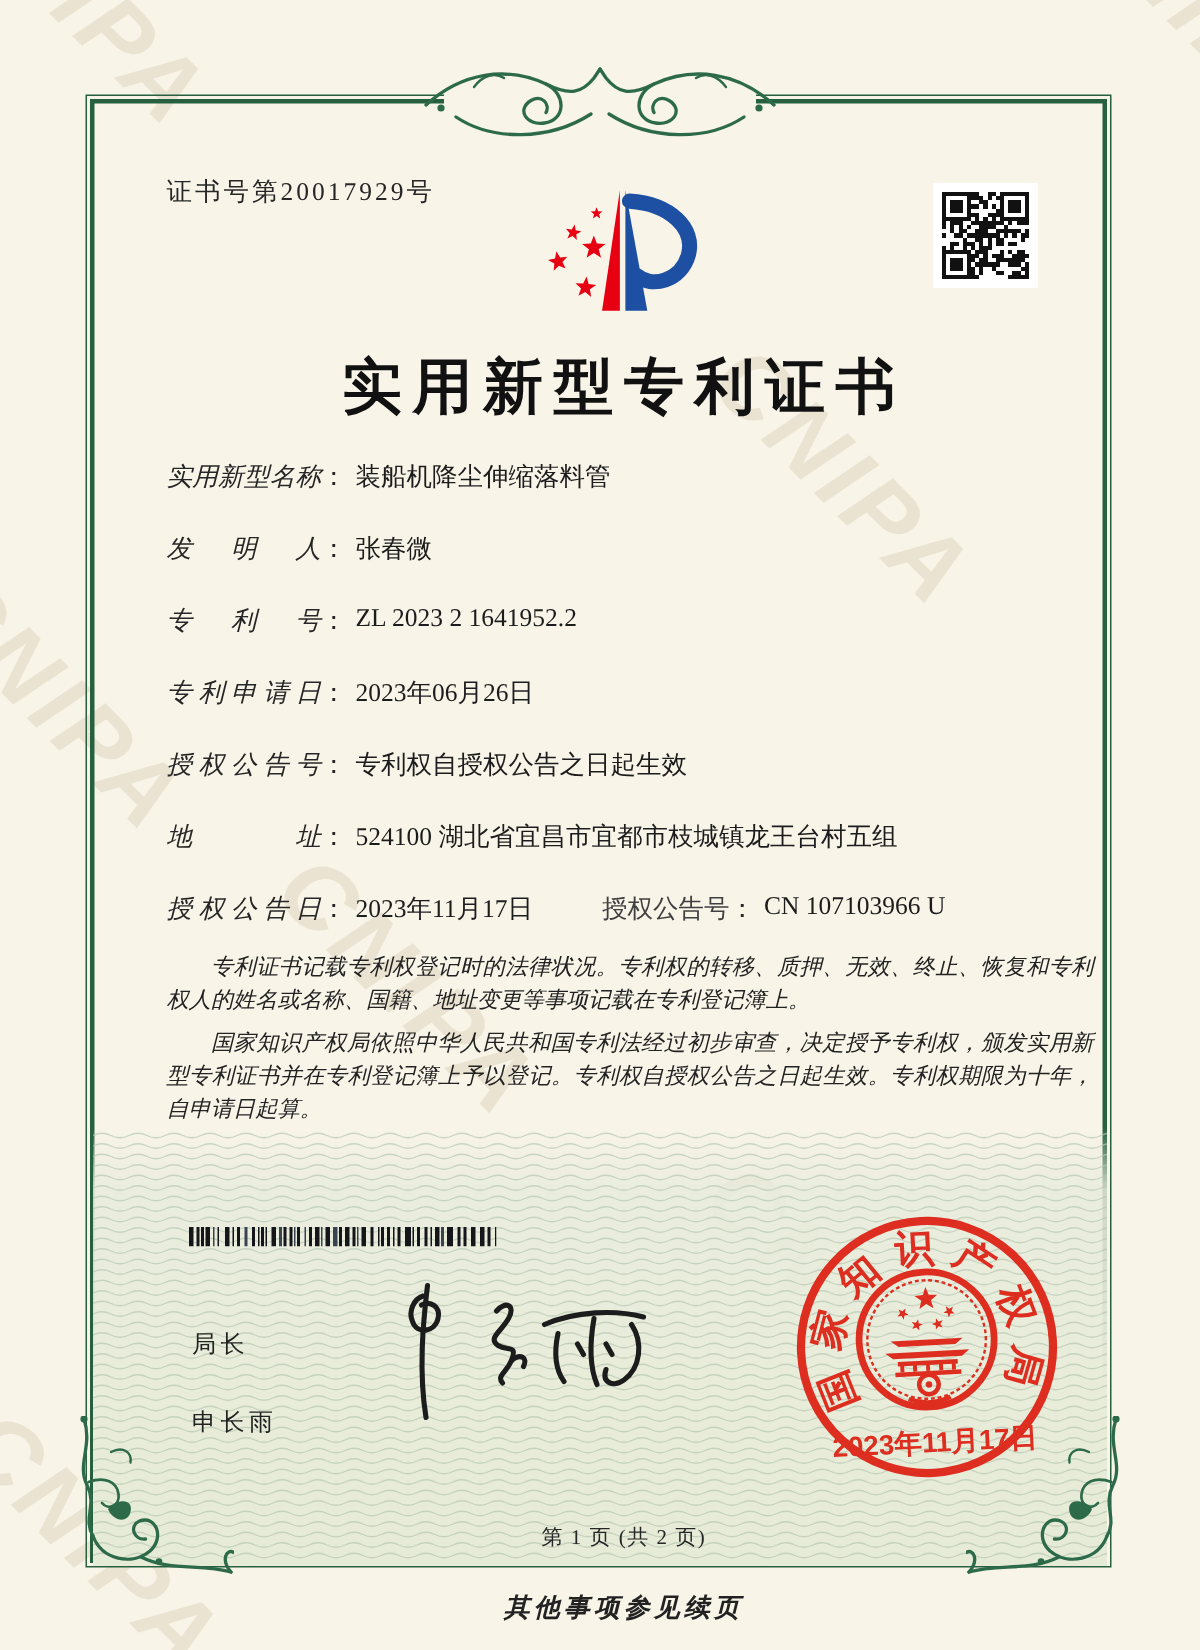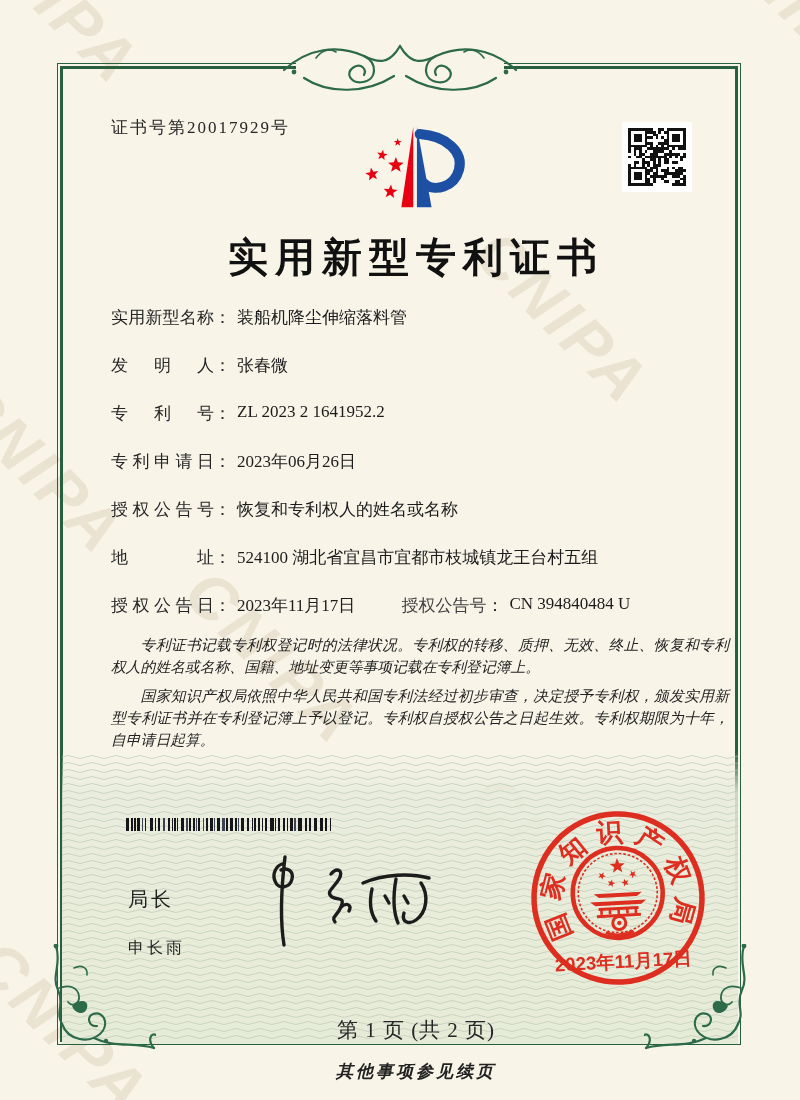--- a/index.html
+++ b/index.html
@@ -28,38 +28,38 @@
   .content{position:absolute;left:16px;top:0;width:800px;height:822px;z-index:3;}
   .certno{position:absolute;left:95px;top:116px;font-size:17px;letter-spacing:2px;color:#262626;}
   .logo{position:absolute;left:336px;top:108px;width:128px;height:118px;}
   .qrbox{position:absolute;left:606px;top:122px;width:70px;height:70px;background:#fff;
     display:flex;align-items:center;justify-content:center;}
   .title{position:absolute;left:60px;top:230px;width:680px;text-align:center;
     font-size:40px;font-weight:bold;letter-spacing:7px;color:#111;}
   .fields{position:absolute;left:95px;top:306px;width:616px;}
   .frow{height:24px;margin-bottom:24px;font-size:17px;white-space:nowrap;}
   .flabel{display:inline-block;width:103px;text-align:justify;text-align-last:justify;
-    vertical-align:top;color:#262626;}
+    vertical-align:top;color:#262626;font-style:italic;}
   .flabel2{display:inline-block;vertical-align:top;color:#404040;}
   .fcolon{display:inline-block;vertical-align:top;color:#262626;}
   .fvalue{display:inline-block;vertical-align:top;margin-left:6px;color:#1c1c1c;text-align:center;}
   .fpair2{display:inline-block;margin-left:46px;}
   .paras{position:absolute;left:95px;top:634px;width:618px;
     font-size:14.8px;line-height:22px;font-style:italic;color:#222;text-align:justify;}
   .paras p{margin:0 0 7px 0;text-indent:2em;}
   .barcode{position:absolute;left:110px;top:818px;width:205px;height:13px;}
-  .sig-title{position:absolute;left:112px;top:886px;font-size:20px;
+  .sig-title{position:absolute;left:112px;top:886px;font-size:16px;
     font-family:"Liberation Sans","DejaVu Sans",sans-serif;color:#222;letter-spacing:3px;}
   .sig-name{position:absolute;left:112px;top:918px;font-size:16px;
     font-family:"Liberation Sans","DejaVu Sans",sans-serif;color:#222;letter-spacing:3px;margin-top:20px;}
   .signature{position:absolute;left:228px;top:852px;width:200px;height:100px;}
   .seal{position:absolute;left:505px;top:801px;width:194px;height:194px;
     transform:rotate(-3deg);z-index:5;opacity:.95;}
   .pagenum{position:absolute;left:60px;top:1016px;width:680px;text-align:center;
-    font-size:21px;color:#262626;letter-spacing:1px;}
+    font-size:14px;color:#262626;letter-spacing:1px;}
   .contnote{position:absolute;left:0;top:1060px;width:800px;text-align:center;
     font-size:17px;font-style:italic;font-weight:bold;color:#222;letter-spacing:3px;}
   .ornament{position:absolute;z-index:4;pointer-events:none;}
   .orn-top{left:280px;top:36px;width:240px;height:64px;}
   .orn-bl{left:46px;top:944px;width:110px;height:112px;}
   .orn-br{left:644px;top:944px;width:110px;height:112px;}
 </style>
 </head>
 <body>
 
@@ -407,27 +407,27 @@
     <div class="frow">
       <span class="flabel">发明人</span><span class="fcolon">：</span><span class="fvalue">张春微</span>
     </div>
     <div class="frow">
       <span class="flabel">专利号</span><span class="fcolon">：</span><span class="fvalue">ZL 2023 2 1641952.2</span>
     </div>
     <div class="frow">
       <span class="flabel">专利申请日</span><span class="fcolon">：</span><span class="fvalue">2023年06月26日</span>
     </div>
     <div class="frow">
-      <span class="flabel">授权公告号</span><span class="fcolon">：</span><span class="fvalue">恢复和专利权人的姓名或名称</span>
+      <span class="flabel">授权公告号</span><span class="fcolon">：</span><span class="fvalue">专利权自授权公告之日起生效</span>
     </div>
     <div class="frow">
       <span class="flabel">地址</span><span class="fcolon">：</span><span class="fvalue">524100 湖北省宜昌市宜都市枝城镇龙王台村五组</span>
     </div>
     <div class="frow">
-      <span class="flabel">授权公告日</span><span class="fcolon">：</span><span class="fvalue">2023年11月17日</span><span class="fpair2"><span class="flabel2">授权公告号</span><span class="fcolon">：</span><span class="fvalue">CN 394840484 U</span></span>
+      <span class="flabel">授权公告日</span><span class="fcolon">：</span><span class="fvalue">2023年11月17日</span><span class="fpair2"><span class="flabel2">授权公告号</span><span class="fcolon">：</span><span class="fvalue">CN 107103966 U</span></span>
     </div>
   </div>
 
   <div class="paras">
     <p>专利证书记载专利权登记时的法律状况。专利权的转移、质押、无效、终止、恢复和专利权人的姓名或名称、国籍、地址变更等事项记载在专利登记簿上。</p>
     <p>国家知识产权局依照中华人民共和国专利法经过初步审查，决定授予专利权，颁发实用新型专利证书并在专利登记簿上予以登记。专利权自授权公告之日起生效。专利权期限为十年，自申请日起算。</p>
   </div>
 
   <svg class="barcode" id="barcode-svg" viewBox="0 0 205 13">
       <rect x="0" y="0" width="3" height="13" fill="#15151a"></rect>

